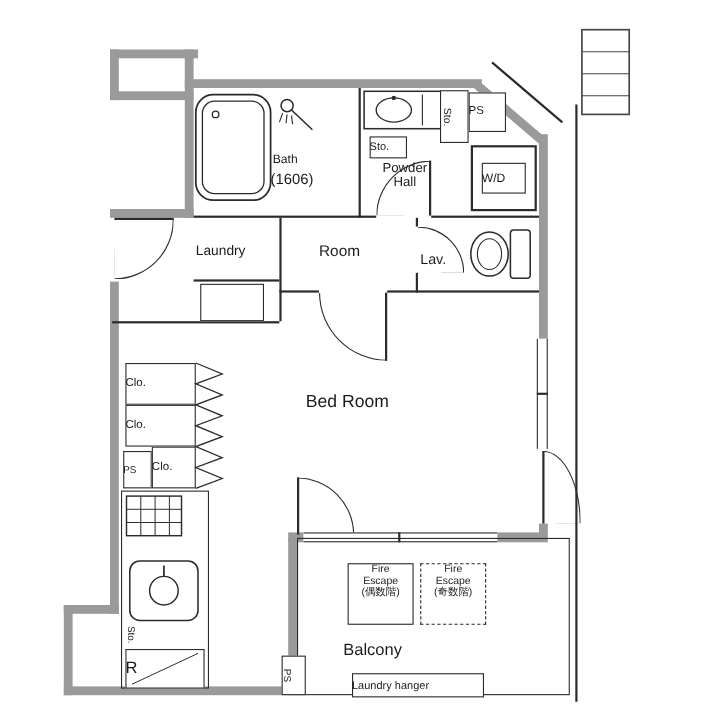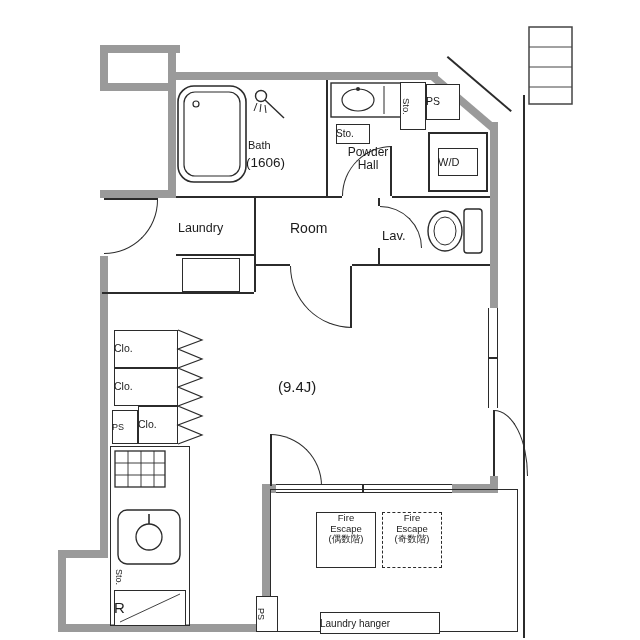--- a/index.html
+++ b/index.html
@@ -162,22 +162,22 @@
     <span>PS</span>
     </div>
   <div class="box" style="left:138px;top:406px;width:40px;height:38px"></div>
   <div class="label" style="left:138px;top:406px;width:40px;height:38px;font-size:10.5px">
     <span>Clo.</span>
     </div>
   <svg class="svgicon" style="left:178px;top:330px;width:26px;height:114px" viewBox="0 0 26 114">
     <polyline points="0,0 24,10 0,19 24,29 0,38 24,48 0,57 24,67 0,76 24,86 0,95 24,105 0,114" fill="none" stroke="#2b2b2b" stroke-width="1.2"></polyline>
   </svg>
 
-  <div class="label" style="left:278px;top:378px;width:140px;height:19px;font-size:15px">
-    <span>(9.4J)</span>
+  <div class="label" style="left:278px;top:356px;width:140px;height:20px;font-size:16px">
+    <span>Bed Room</span>
     </div>
 
   <div class="box" style="left:110px;top:446px;width:80px;height:180px;background:transparent"></div>
   <svg class="svgicon" style="left:114px;top:450px;width:54px;height:38px" viewBox="0 0 54 38">
     <rect x="1" y="1" width="50" height="36" fill="none" stroke="#2b2b2b" stroke-width="1.3"></rect>
     <line x1="14" y1="1" x2="14" y2="37" stroke="#2b2b2b" stroke-width="0.9"></line>
     <line x1="27" y1="1" x2="27" y2="37" stroke="#2b2b2b" stroke-width="0.9"></line>
     <line x1="40" y1="1" x2="40" y2="37" stroke="#2b2b2b" stroke-width="0.9"></line>
     <line x1="1" y1="13" x2="51" y2="13" stroke="#2b2b2b" stroke-width="0.9"></line>
     <line x1="1" y1="25" x2="51" y2="25" stroke="#2b2b2b" stroke-width="0.9"></line>
@@ -207,20 +207,23 @@
     <span>(偶数階)</span>
     </div>
 
   <div class="box dashed" style="left:382px;top:512px;width:60px;height:56px"></div>
   <div class="label col" style="left:382px;top:513px;width:60px;height:54px;font-size:9.5px">
     <span>Fire</span>
     <span>Escape</span>
     <span>(奇数階)</span>
     </div>
 
+  <div class="label" style="left:312px;top:582px;width:130px;height:18px;font-size:15px">
+    <span>Balcony</span>
+    </div>
 
   <div class="box" style="left:320px;top:612px;width:120px;height:22px"></div>
   <div class="label" style="left:320px;top:612px;width:120px;height:24px;font-size:10px">
     <span>Laundry hanger</span>
     </div>
 
   <div class="box" style="left:256px;top:596px;width:22px;height:36px"></div>
   <div class="label" style="left:256px;top:596px;width:22px;height:36px;font-size:9px">
     <span class="vtext">PS</span>
     </div>

